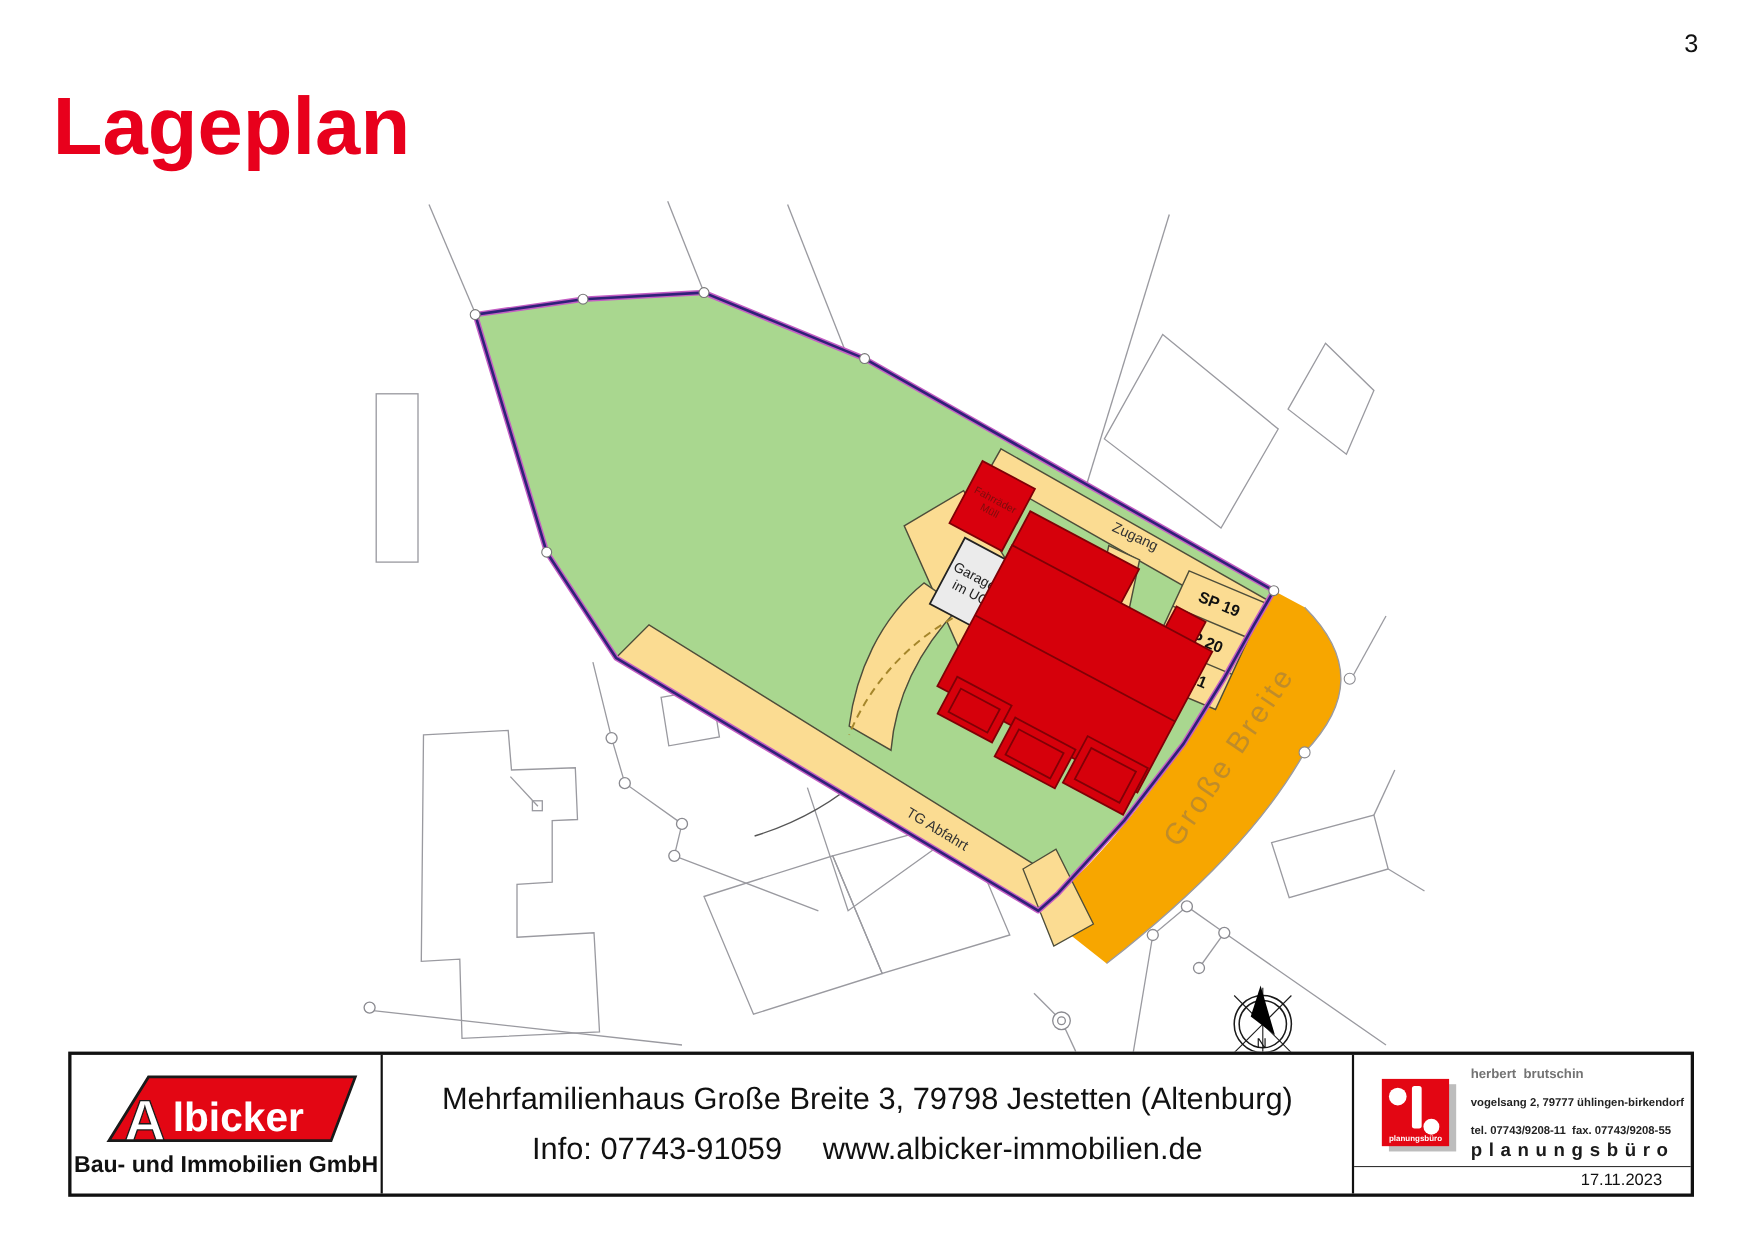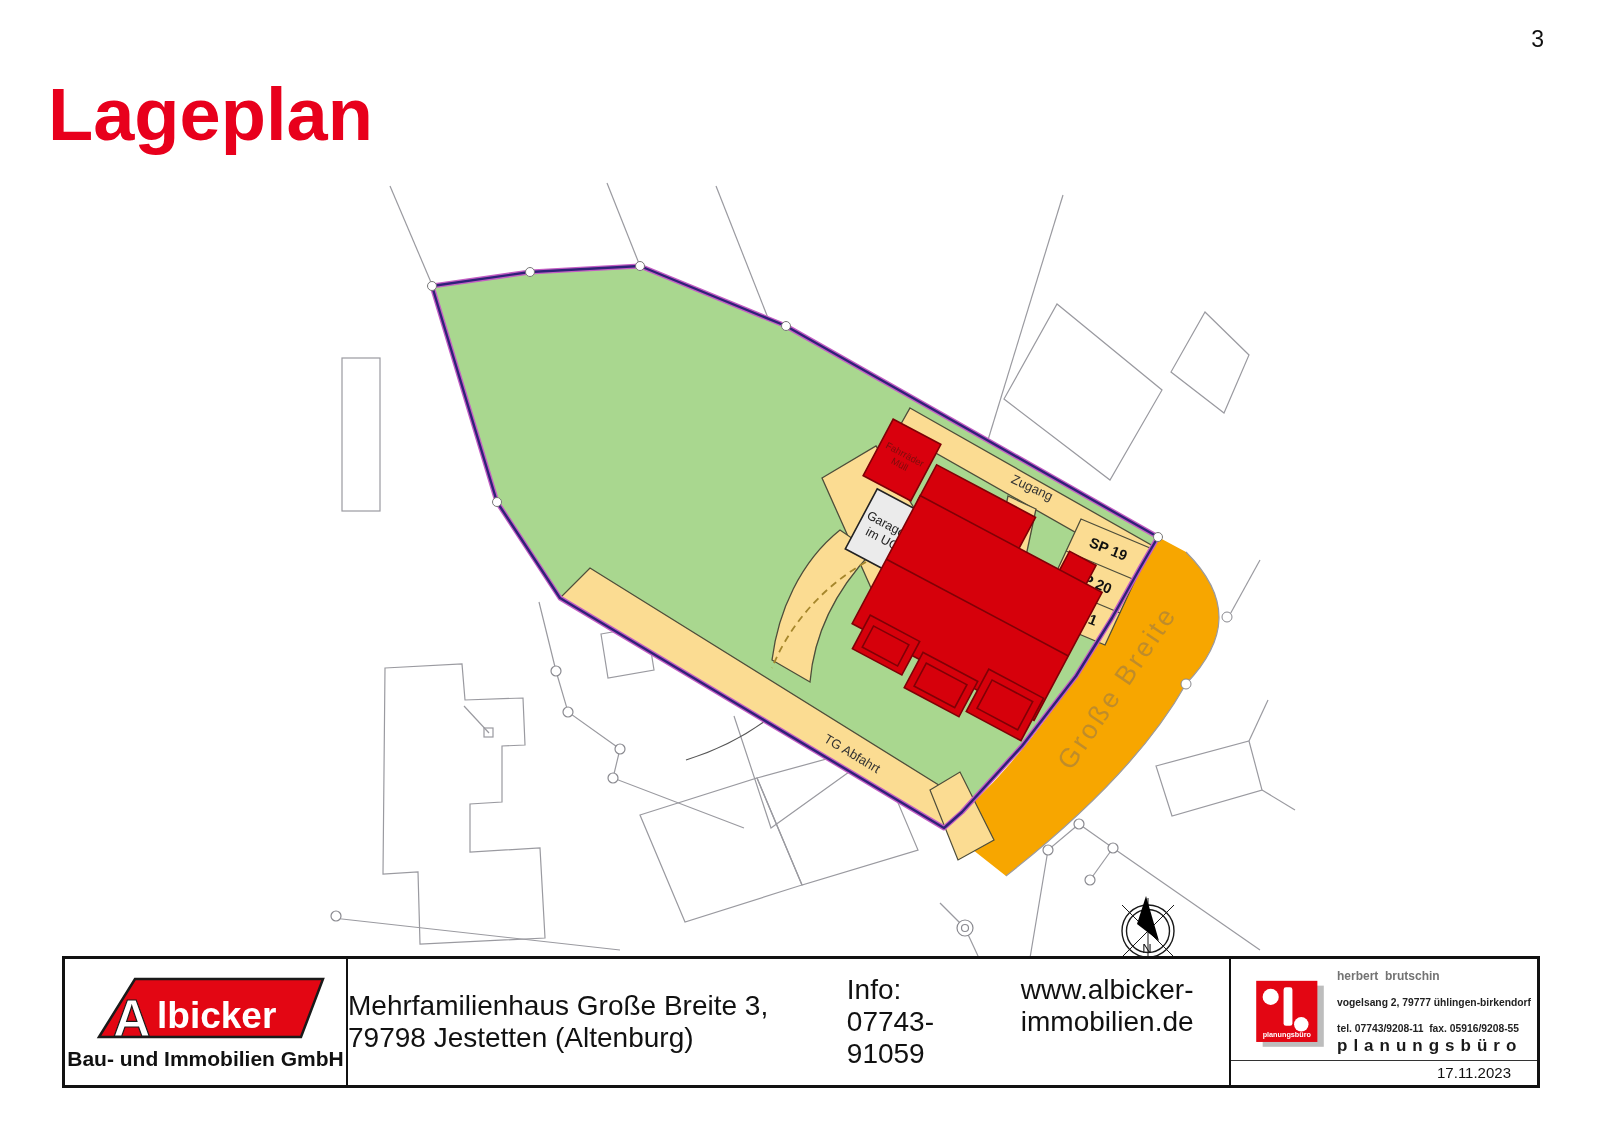--- a/index.html
+++ b/index.html
@@ -8,21 +8,21 @@
   .page-number{position:absolute;top:26px;right:56px;font-size:23px;color:#111;}
   .title{position:absolute;left:48px;top:72px;font-size:74px;font-weight:800;
          color:#e8001c;letter-spacing:0px;margin:0;}
   svg.plan{position:absolute;left:0;top:0;}
   
   .footer{position:absolute;left:62px;top:956px;width:1478px;height:132px;
           border:3px solid #111;background:#fff;display:flex;box-sizing:border-box;}
   .f-left{width:283px;border-right:2px solid #111;display:flex;flex-direction:column;
           align-items:center;justify-content:center;box-sizing:border-box;}
   .f-left .sub{font-weight:bold;font-size:21px;color:#111;margin-top:2px;}
-  .f-center{flex:1;display:flex;flex-direction:row;align-items:center;
+  .f-center{flex:1;display:flex;flex-direction:column;align-items:center;
             justify-content:center;gap:14px;}
   .f-center .l1{font-size:28px;color:#111;}
   .f-center .l2{font-size:28px;color:#111;display:flex;gap:37px;}
   .f-right{width:308px;border-left:2px solid #111;display:flex;flex-direction:column;
            box-sizing:border-box;}
   .f-right .logo-row{flex:1;display:flex;align-items:center;gap:10px;padding:8px 6px 2px 22px;}
   .hb-text{display:flex;flex-direction:column;line-height:1.15;}
   .hb-name{font-weight:bold;font-size:12px;color:#737373;white-space:pre;}
   .hb-addr,.hb-tel{font-size:10.3px;font-weight:bold;color:#222;white-space:pre;margin-top:14px;}
   .hb-tag{font-size:17px;font-weight:bold;color:#1a1a1a;letter-spacing:6px;margin-top:1px;}
@@ -201,21 +201,21 @@
           <rect x="12" y="12" width="76" height="76" fill="#bdbdbd"></rect>
           <rect x="4" y="6" width="76" height="76" fill="#E30613"></rect>
           <circle cx="22" cy="26" r="10" fill="#fff"></circle>
           <rect x="38" y="14" width="11" height="48" rx="3" fill="#fff"></rect>
           <circle cx="60" cy="60" r="9" fill="#fff"></circle>
           <text x="42" y="76" font-size="9" font-weight="bold" fill="#fff" text-anchor="middle">planungsbüro</text>
         </svg>
         <div class="hb-text">
           <div class="hb-name pre">herbert  brutschin</div>
           <div class="hb-addr pre">vogelsang 2, 79777 ühlingen-birkendorf</div>
-          <div class="hb-tel pre">tel. 07743/9208-11  fax. 05916/9208-55</div>
+          <div class="hb-tel pre">tel. 07743/9208-11  fax. 07743/9208-55</div>
           <div class="hb-tag">planungsbüro</div>
         </div>
       </div>
       <div class="date-row">17.11.2023</div>
     </div>
 
   </div>
 </div>
 
 </body></html>

